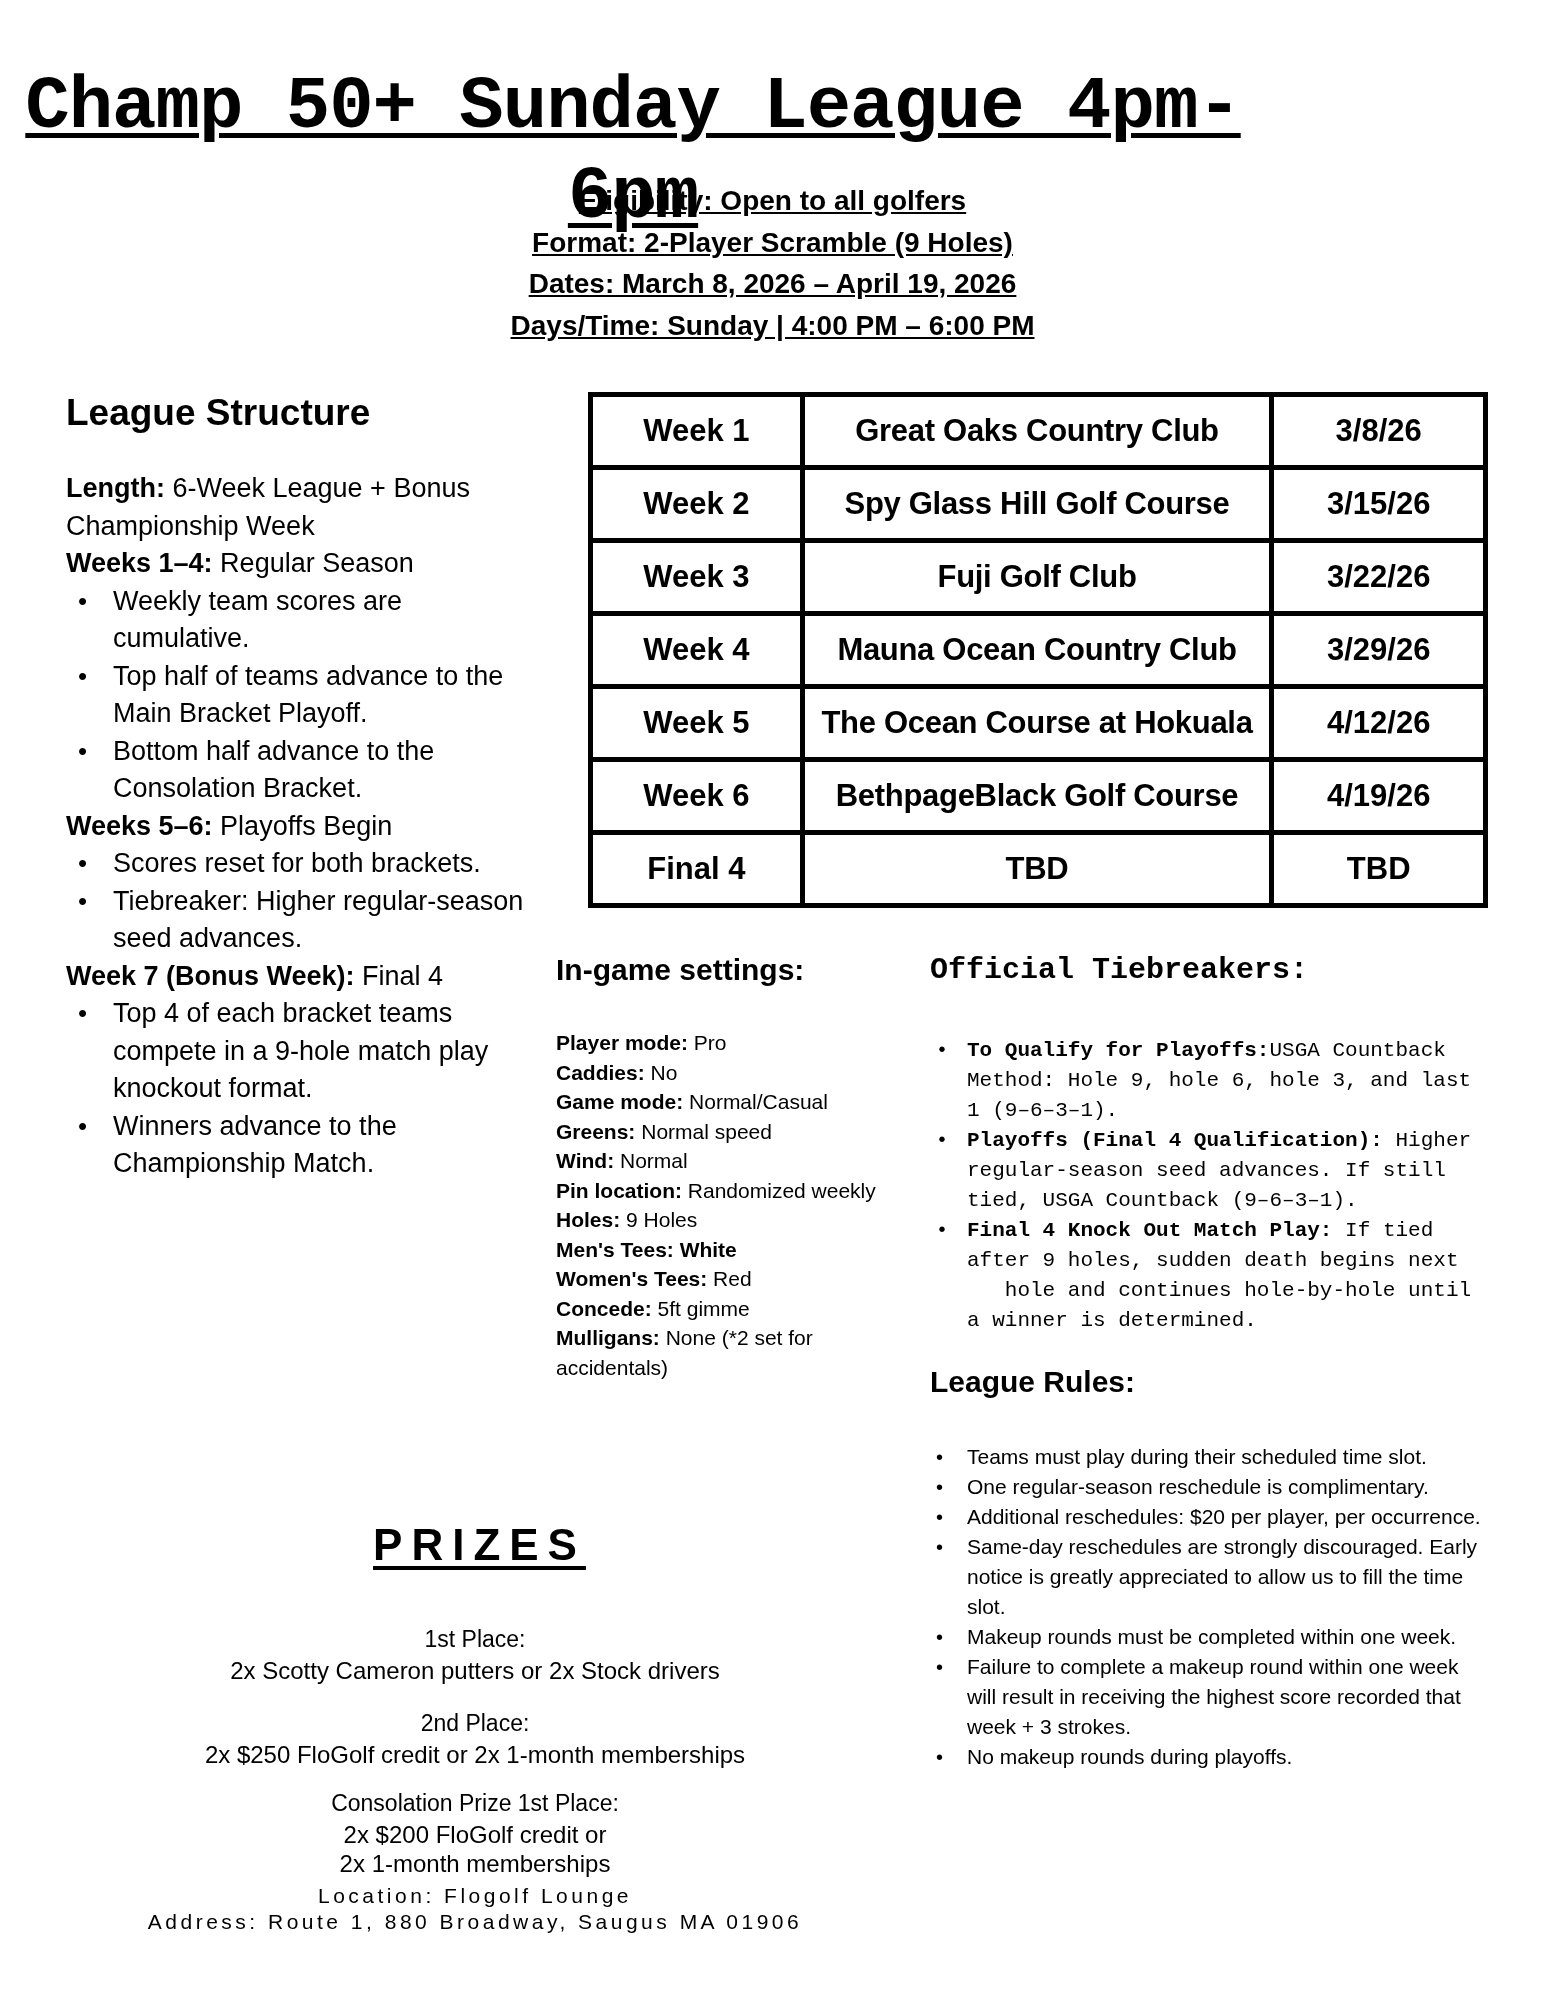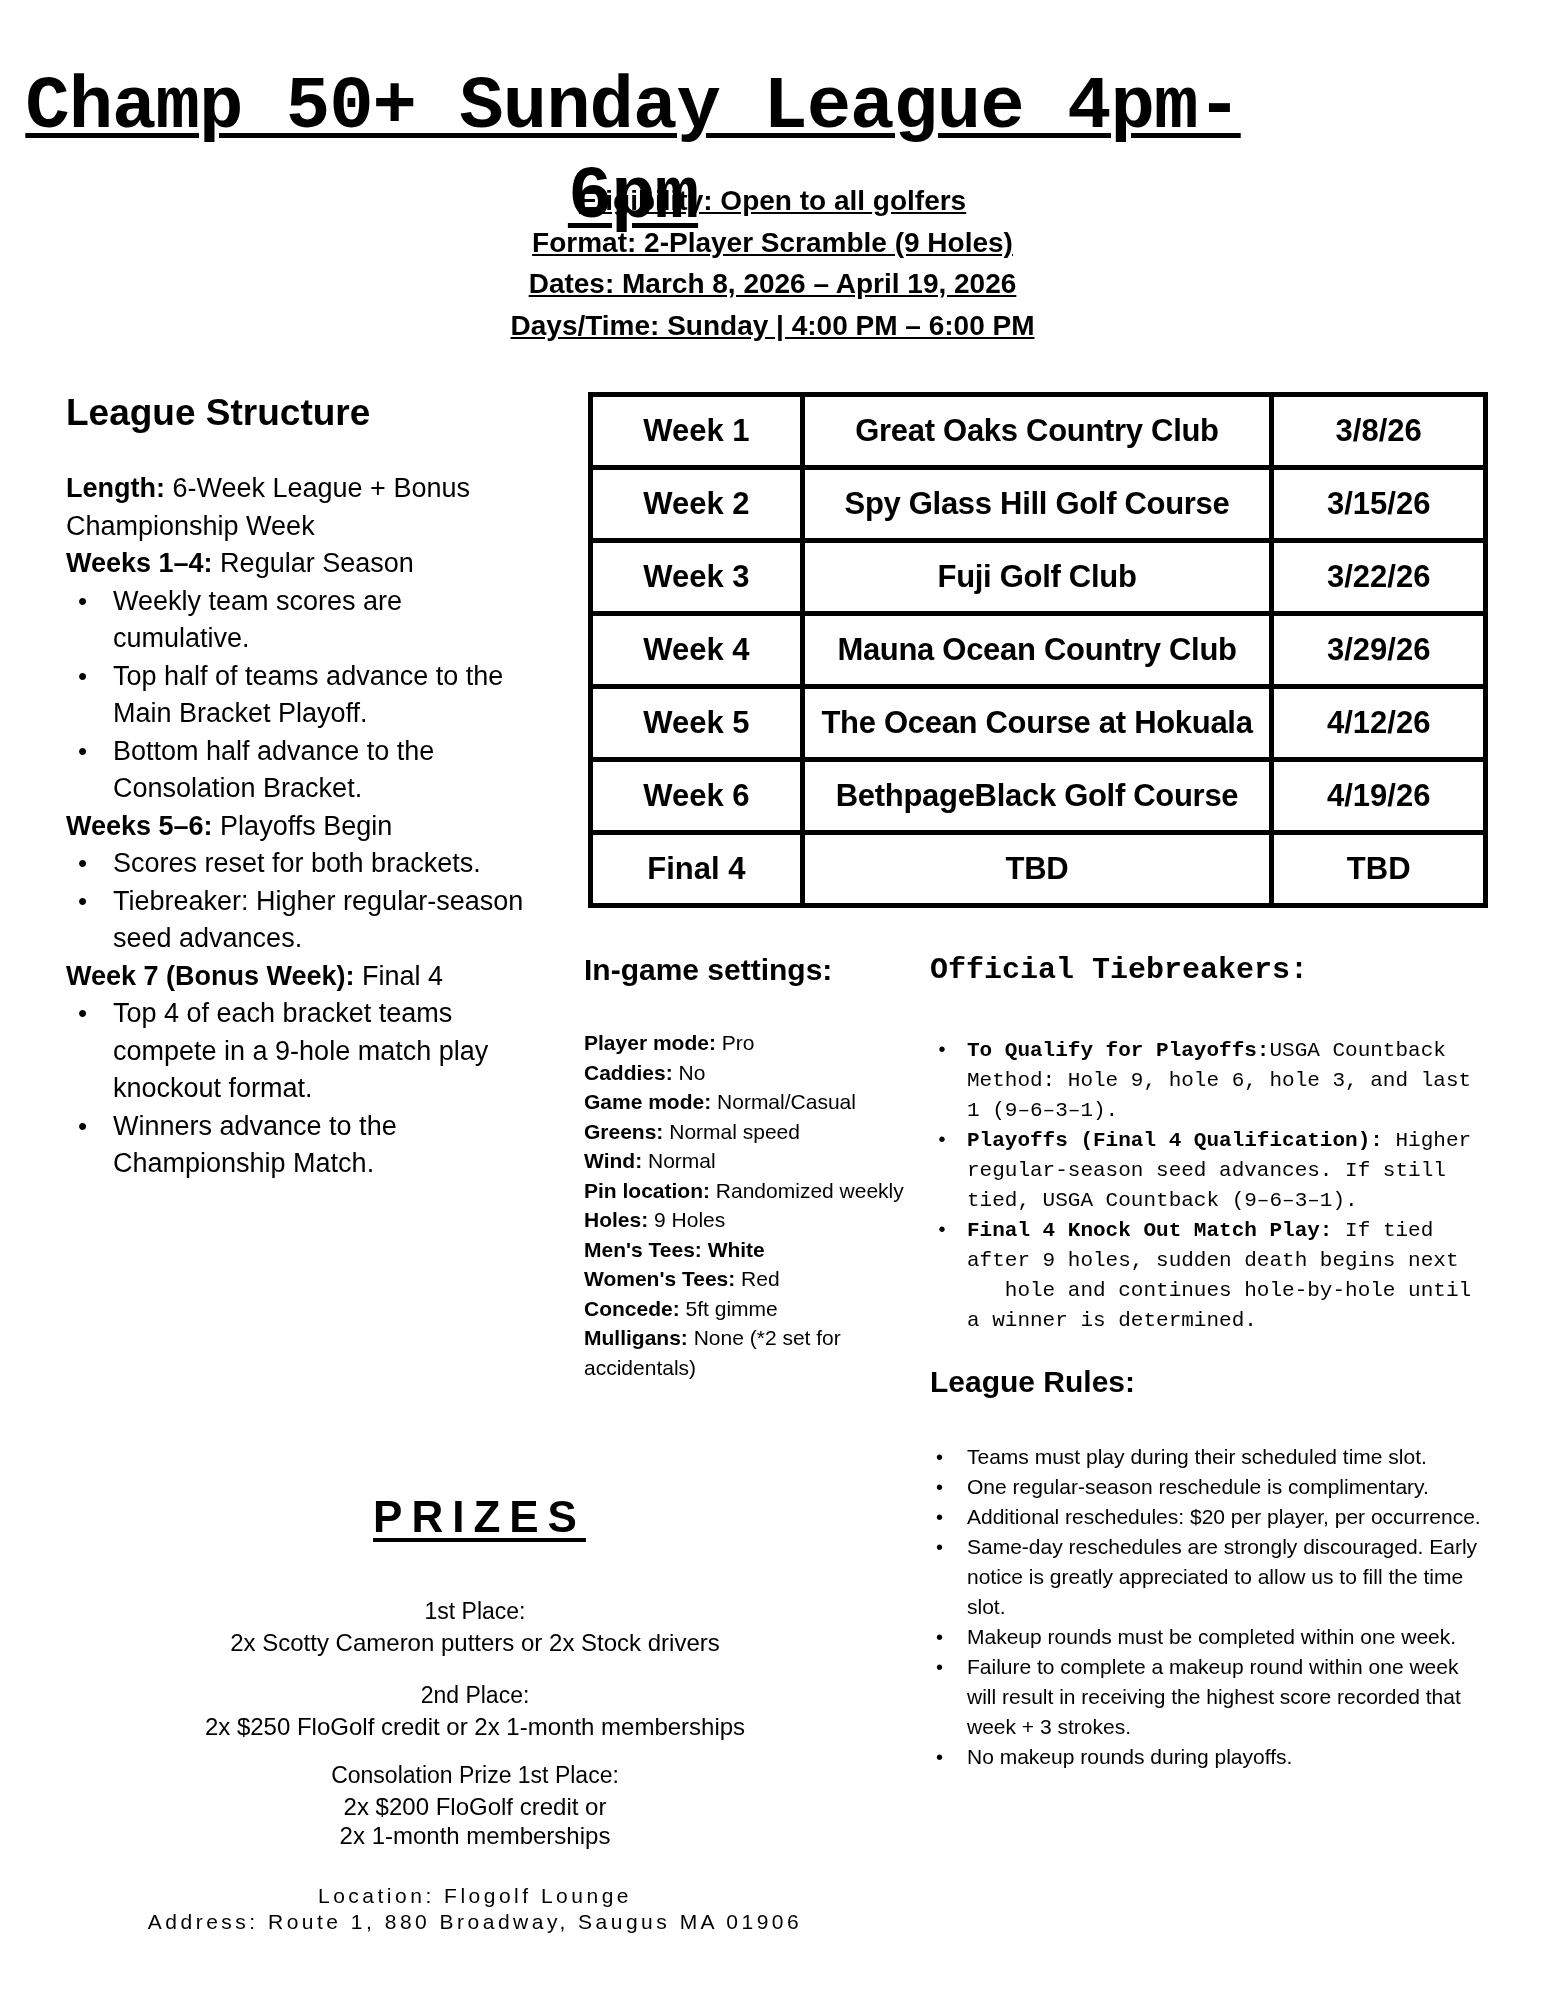--- a/index.html
+++ b/index.html
@@ -77,21 +77,21 @@
       font-size: 31px;
       white-space: nowrap;
       padding: 0 4px;
     }
     .schedule td.col-week { width: 213px; }
     .schedule td.col-course { width: 470px; letter-spacing: -0.3px; }
     .schedule td.col-date { width: 215px; }
 
     
     .settings {
-      left: 584px; top: 950px; width: 330px;
+      left: 556px; top: 950px; width: 330px;
       font-size: 21px;
       line-height: 29.5px;
     }
     .section-heading-md {
       font-weight: 700;
       font-size: 30px;
       line-height: 40px;
     }
     .settings .heading-gap { margin-bottom: 38px; }
     .settings b { font-weight: 700; }
@@ -132,20 +132,21 @@
     .prizes-title {
       display: inline-block;
       font-weight: 700;
       font-size: 44px;
       line-height: 54px;
       letter-spacing: 9px;
       text-decoration: underline;
       text-decoration-thickness: 4px;
       text-underline-offset: 6px;
       padding-left: 9px;
+      margin-top: 28px;
     }
     .prize-block { margin-top: 0; }
     .prize-label {
       font-weight: 400;
       font-size: 23px;
       line-height: 34px;
     }
     .prize-desc {
       font-size: 24px;
       line-height: 29px;

